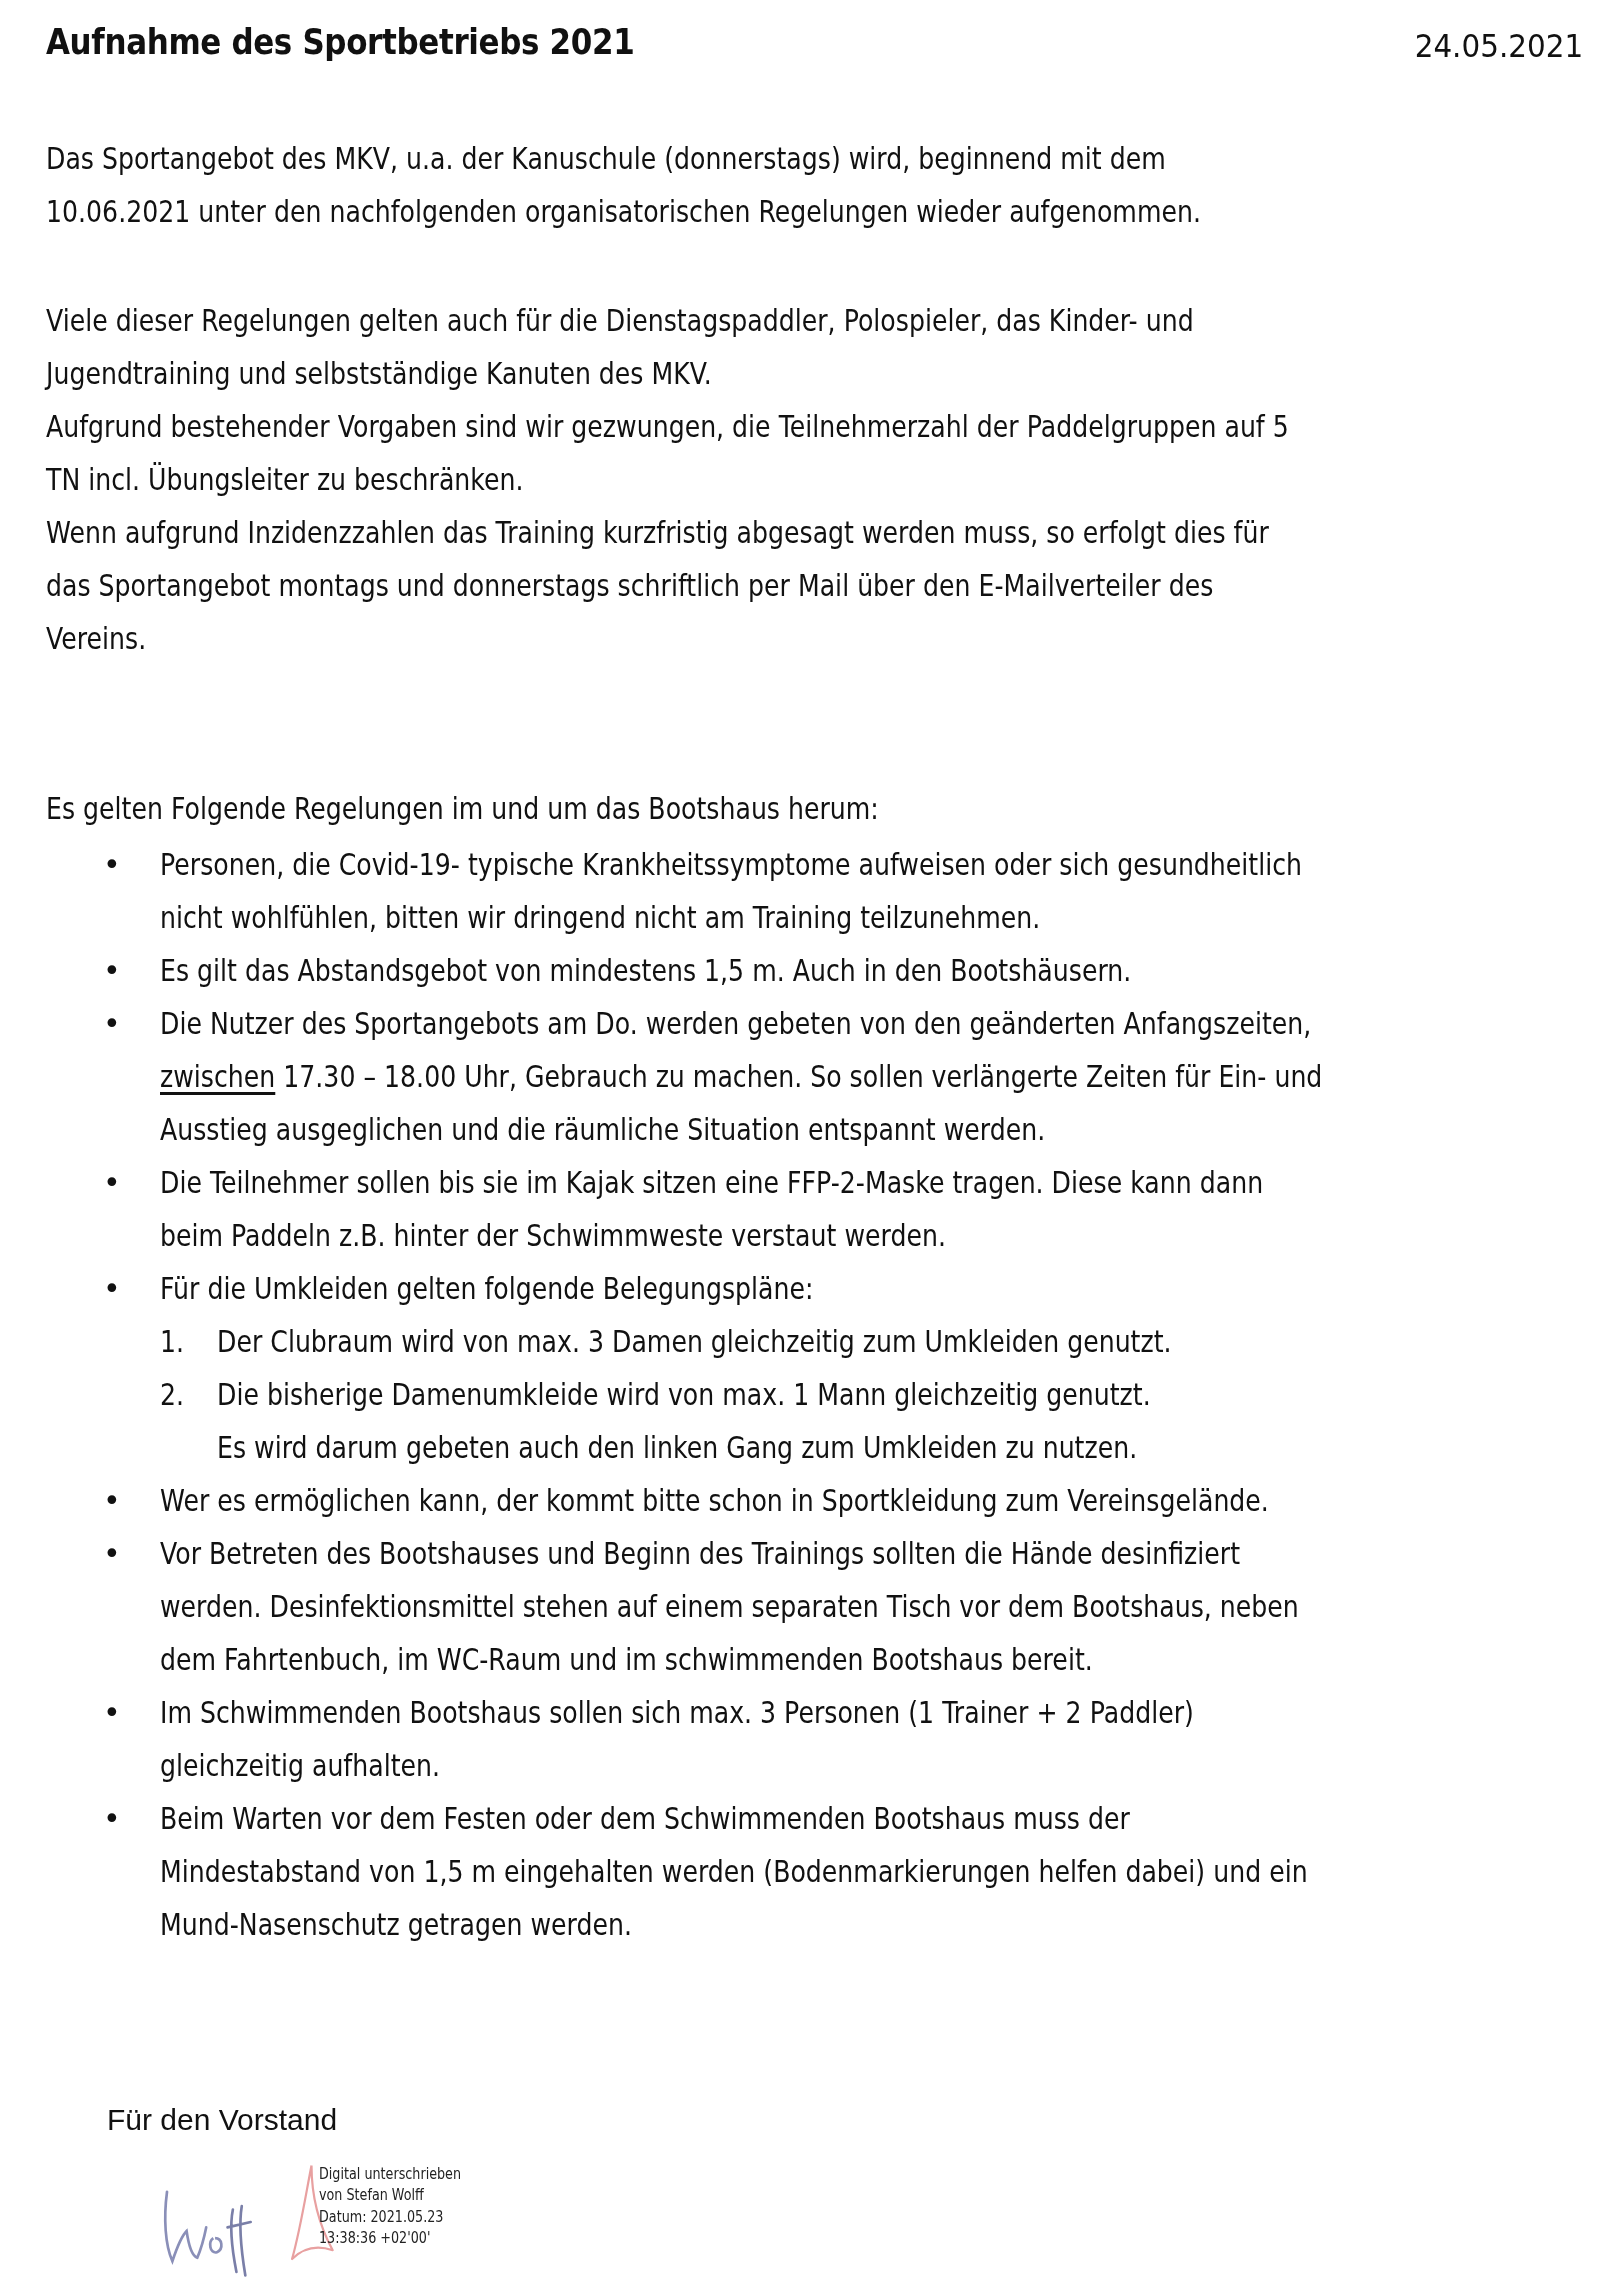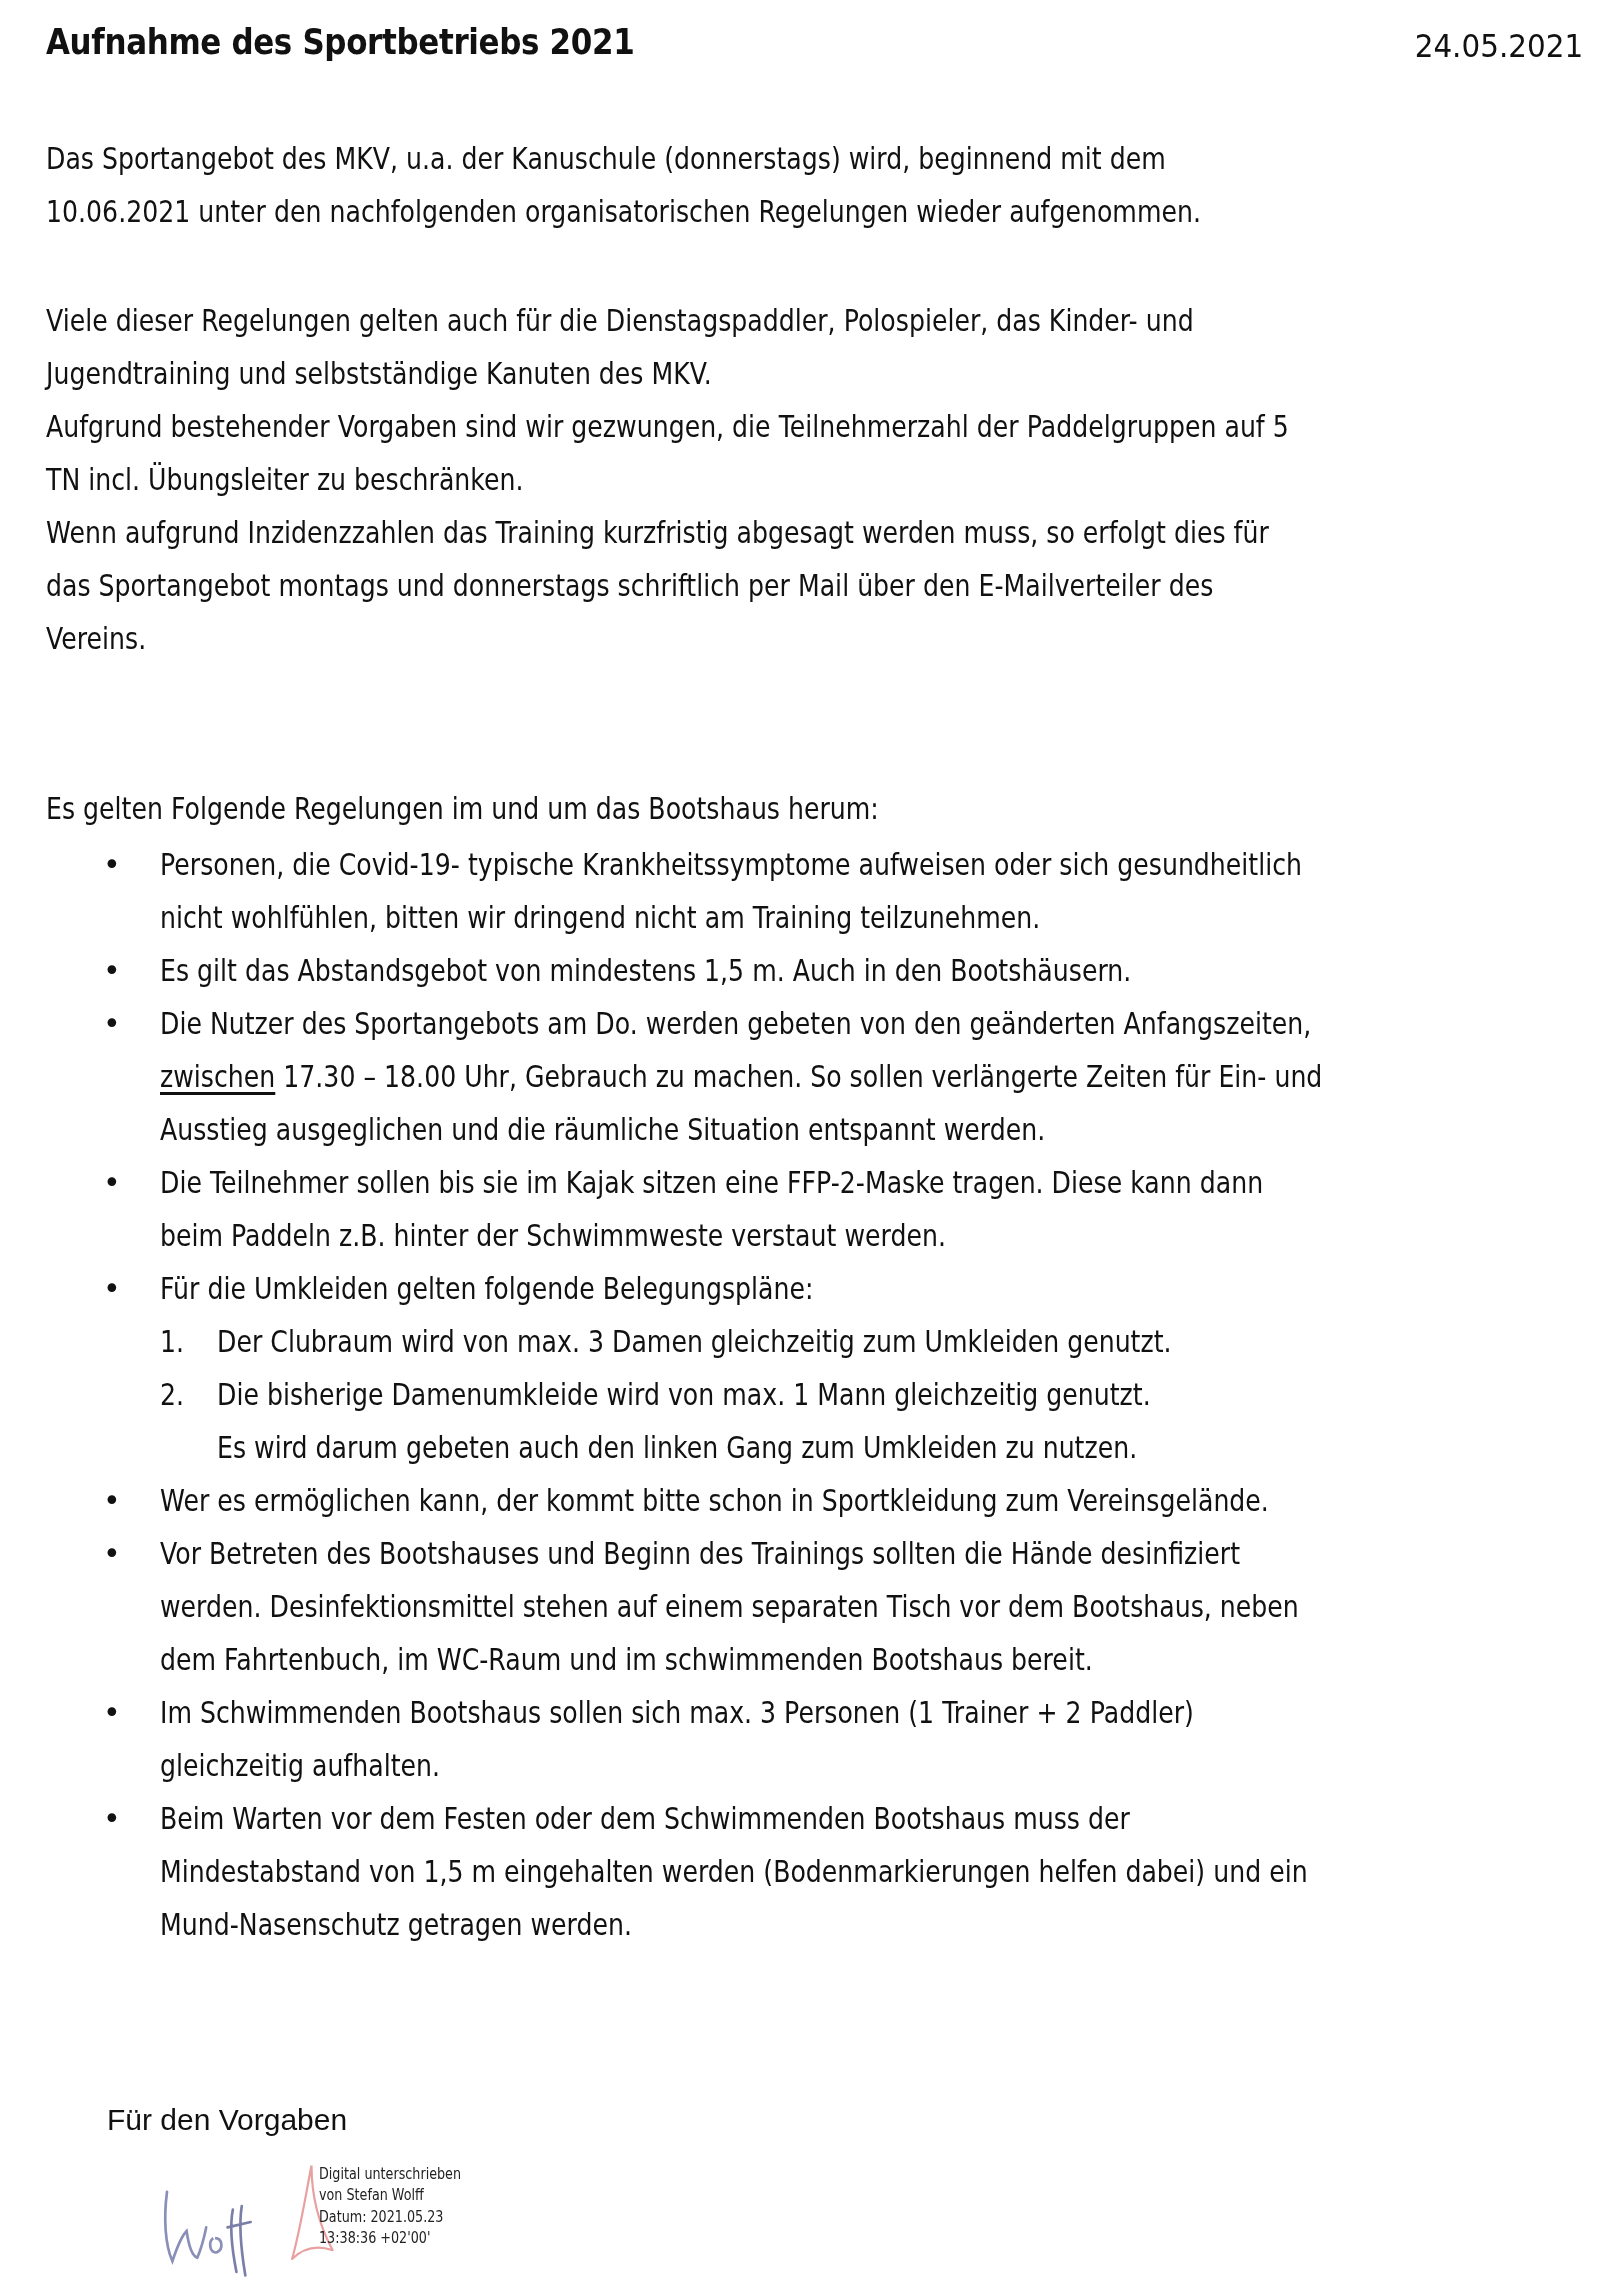--- a/index.html
+++ b/index.html
@@ -156,21 +156,21 @@
       <span class="bullet">•</span>
       <div class="rule-text body-text">
         <div>Beim Warten vor dem Festen oder dem Schwimmenden Bootshaus muss der</div>
         <div>Mindestabstand von 1,5 m eingehalten werden (Bodenmarkierungen helfen dabei) und ein</div>
         <div>Mund-Nasenschutz getragen werden.</div>
       </div>
     </div>
 
   </div>
 
-  <div class="signoff">Für den Vorgaben</div>
+  <div class="signoff">Für den Vorstand</div>
 
   <svg class="sig-graphic" viewBox="0 0 200 140">
     <path d="M18 40 C 14 70, 16 100, 24 118 C 30 100, 34 90, 40 84 C 42 98, 46 112, 52 114 C 58 100, 60 90, 62 80" fill="none" stroke="#8a8fb8" stroke-width="3" stroke-linecap="round"></path>
     <path d="M70 92 C 64 96, 66 110, 74 108 C 82 104, 80 92, 72 92" fill="none" stroke="#8a8fb8" stroke-width="3"></path>
     <path d="M92 60 C 88 80, 92 110, 96 130 M 102 56 C 98 80, 102 110, 106 134 M 86 80 L 112 74" fill="none" stroke="#7a7fa8" stroke-width="3" stroke-linecap="round"></path>
   </svg>
 
   <svg class="sig-adobe" viewBox="0 0 60 130">
     <path d="M30 10 C 24 40, 18 80, 8 116 C 20 104, 36 100, 54 106 C 40 80, 30 50, 30 10" fill="none" stroke="#e8a0a0" stroke-width="2.5" stroke-linejoin="round"></path>
   </svg>

